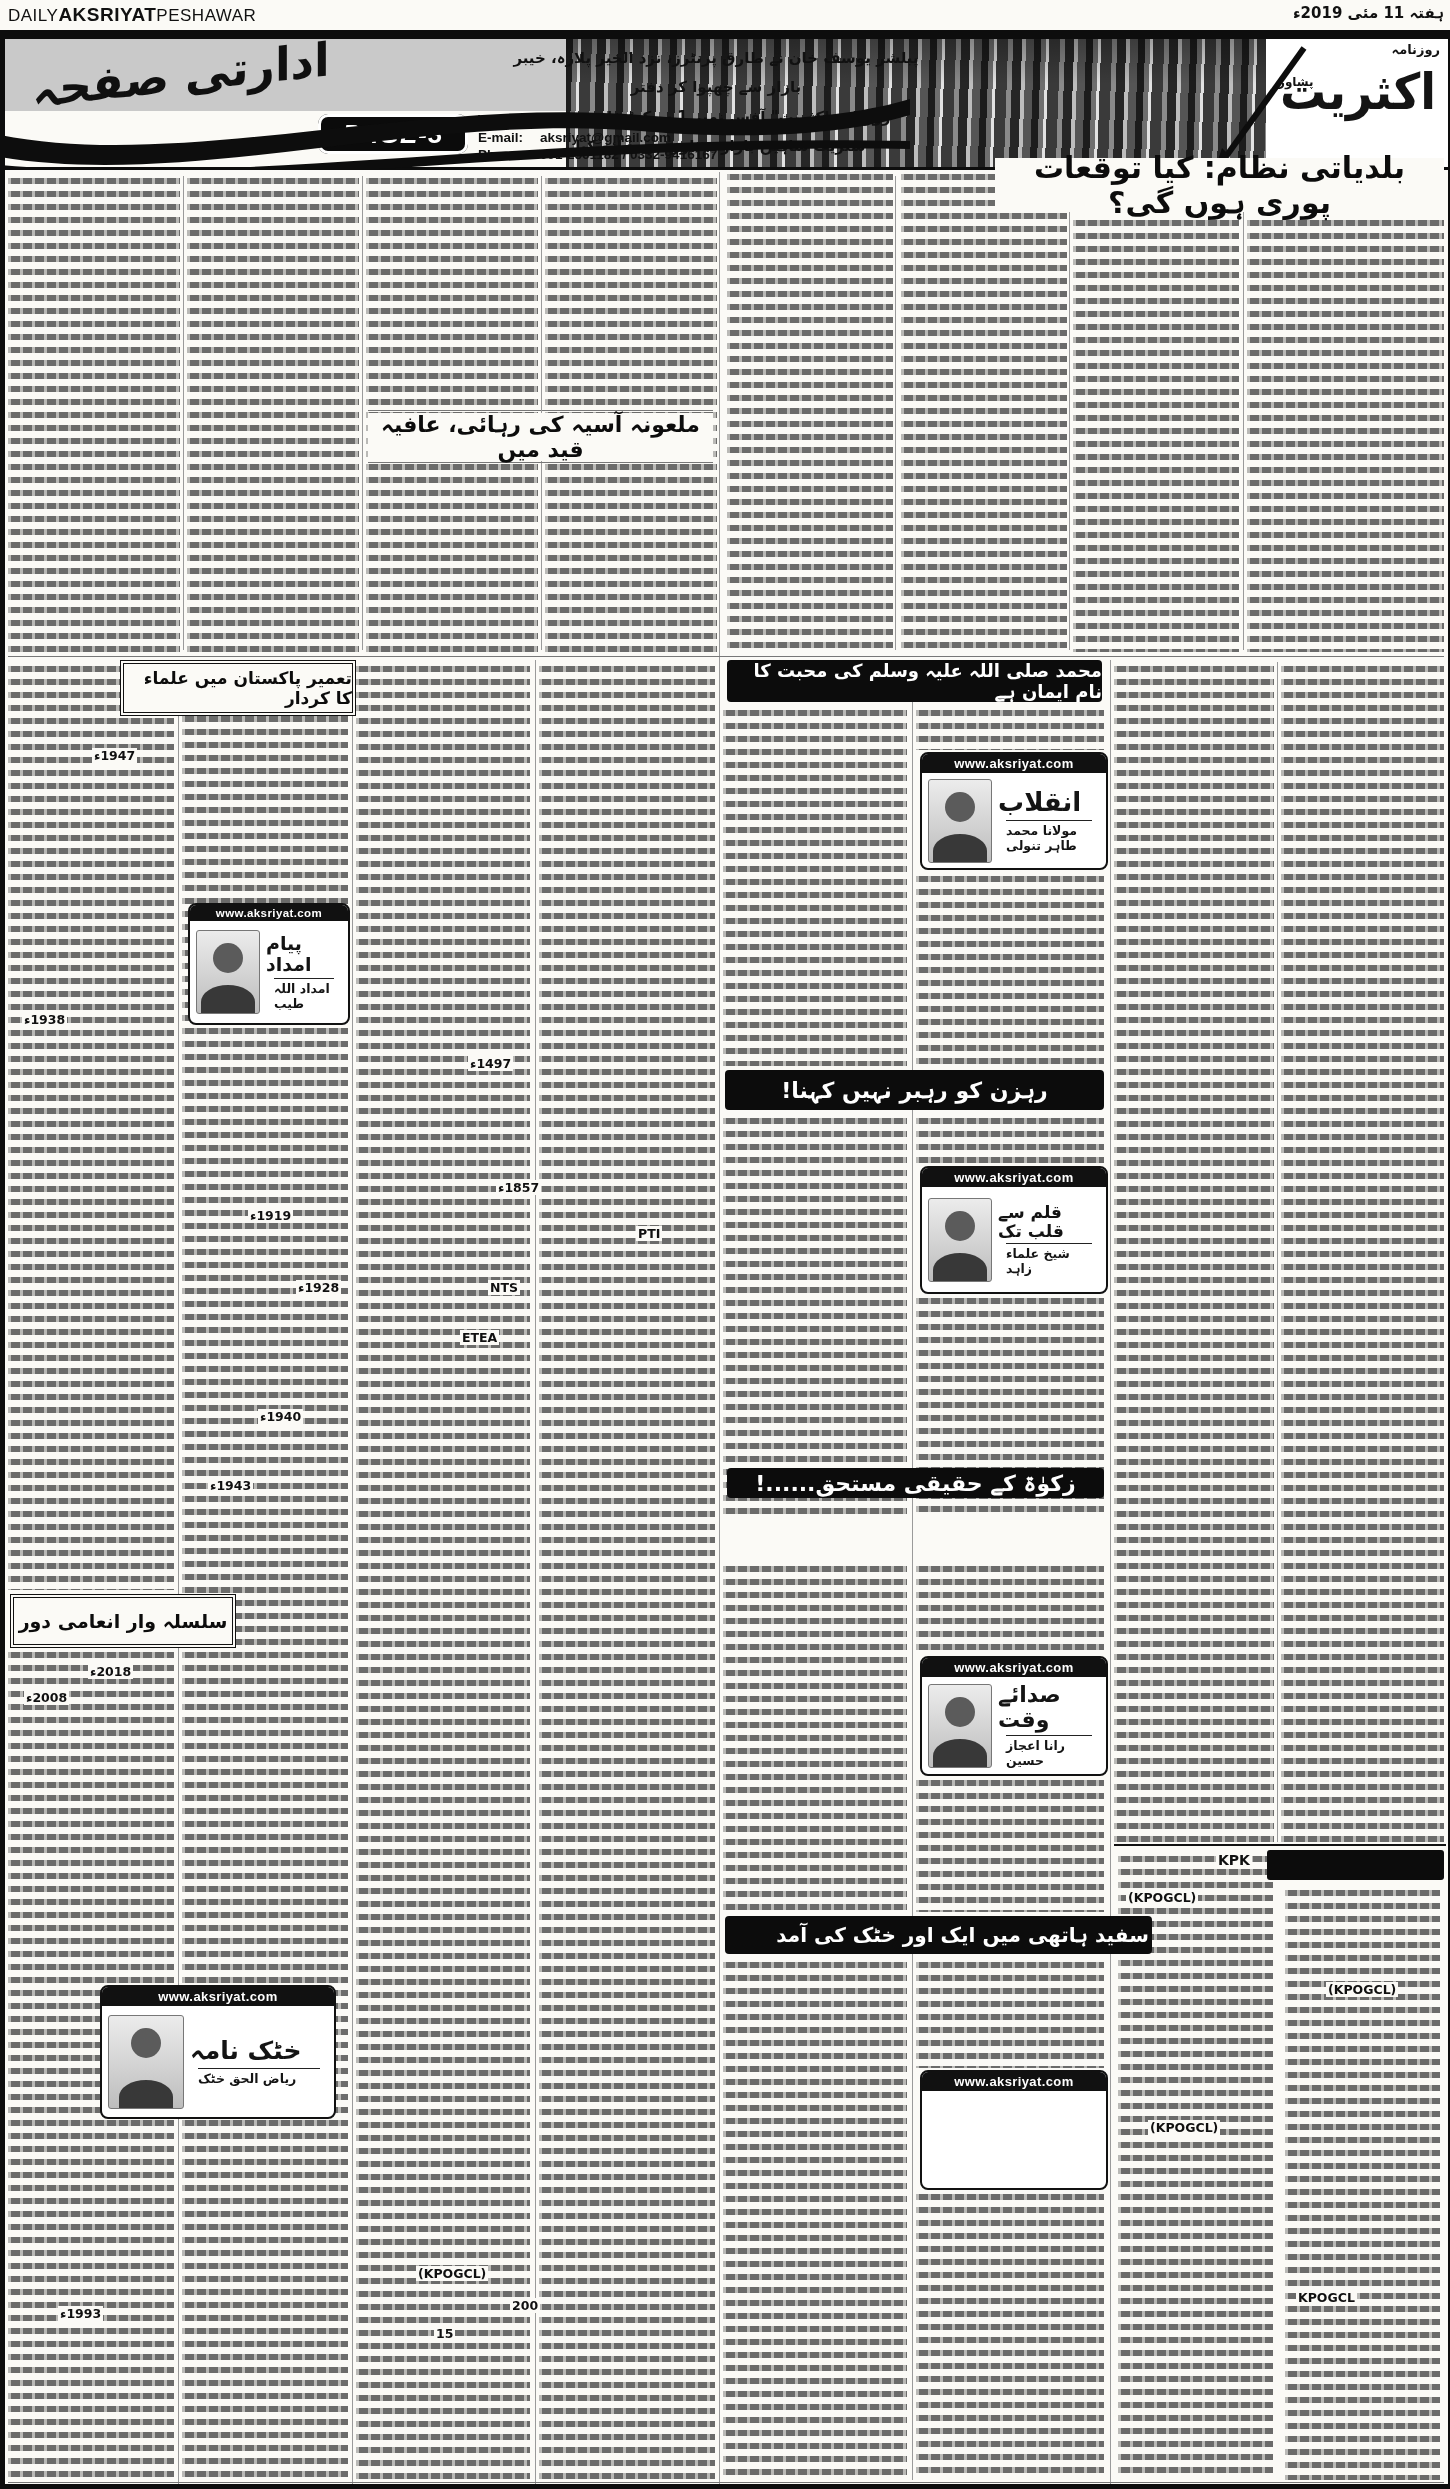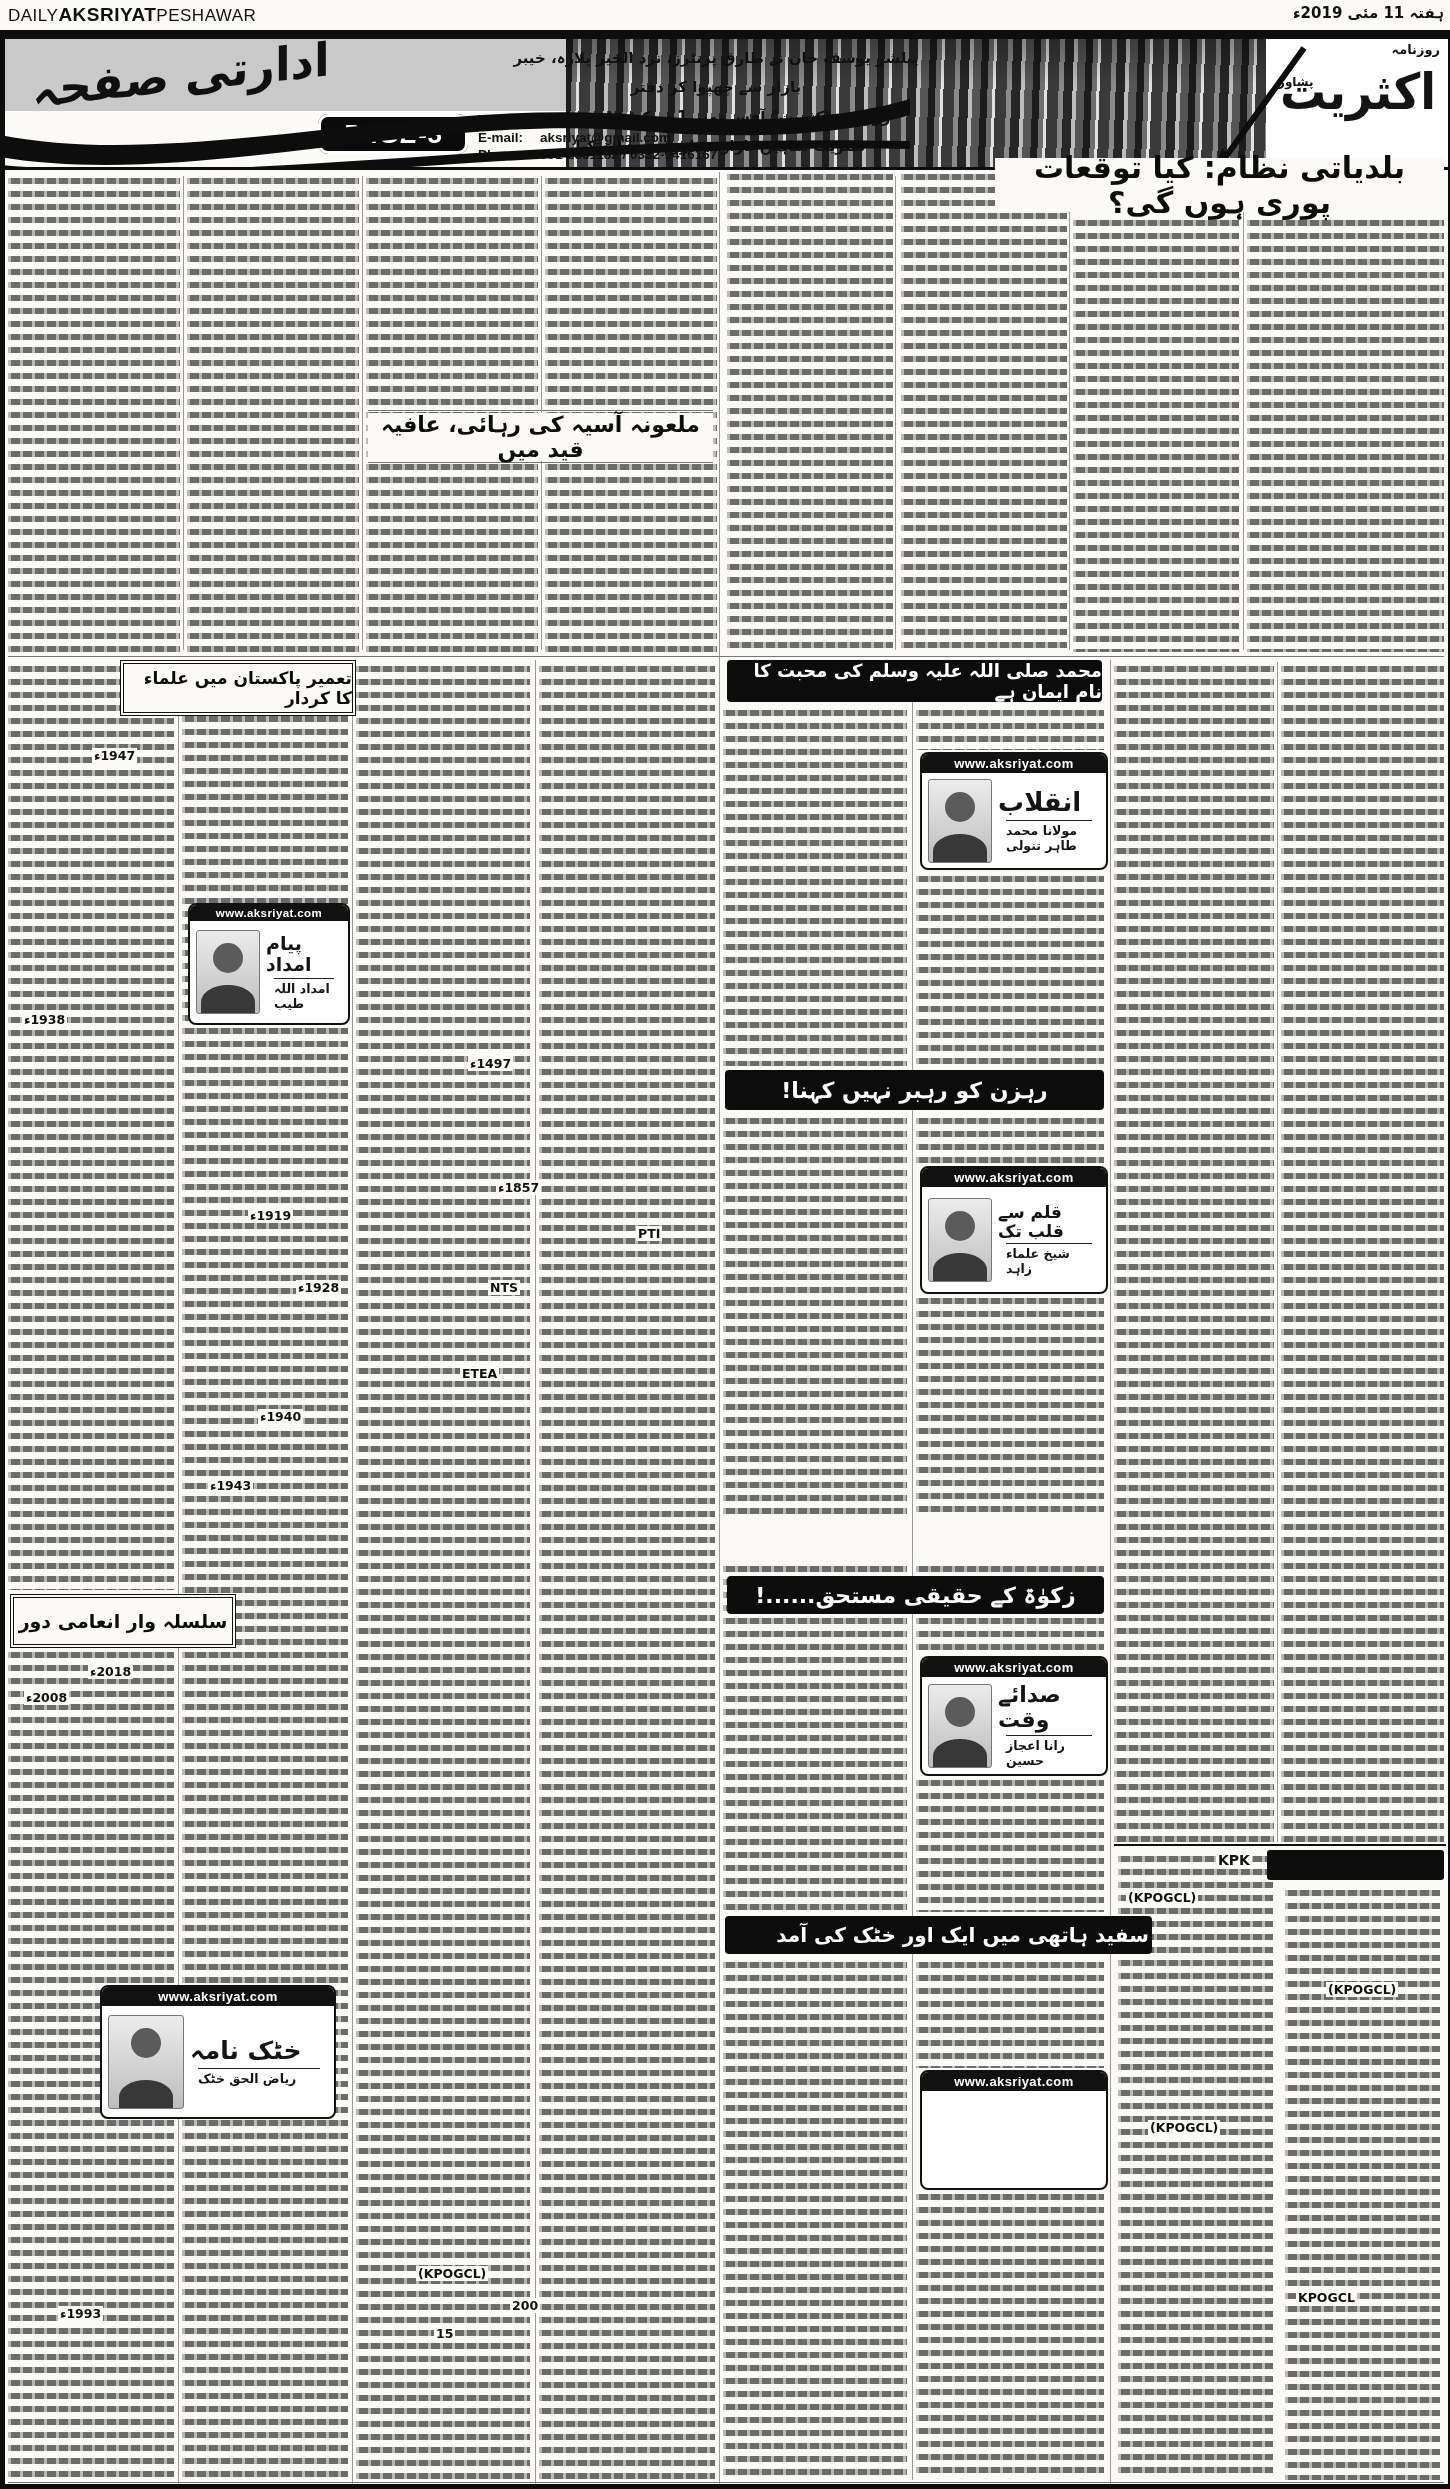--- a/index.html
+++ b/index.html
@@ -114,21 +114,21 @@
   <div class="abs headline" style="left:995px;top:158px;width:449px;height:54px;font-size:30px;" dir="rtl" lang="ur">بلدیاتی نظام: کیا توقعات پوری ہوں گی؟</div>
 
   <div class="abs hrule" style="left:368px;top:410px;width:345px;"></div>
   <div class="abs headline" style="left:368px;top:413px;width:345px;height:48px;font-size:22px;" dir="rtl" lang="ur">ملعونہ آسیہ کی رہائی، عافیہ قید میں</div>
 
   <div class="abs dbox" style="left:120px;top:660px;width:228px;height:48px;font-size:17px;" dir="rtl" lang="ur">تعمیر پاکستان میں علماء کا کردار</div>
   <div class="abs dbox" style="left:10px;top:1594px;width:218px;height:46px;font-size:19px;" dir="rtl" lang="ur">سلسلہ وار انعامی دور</div>
 
   <div class="abs hbox" style="left:725px;top:1070px;width:379px;height:40px;font-size:22px;" dir="rtl" lang="ur">رہزن کو رہبر نہیں کہنا!</div>
   <div class="abs hbox" style="left:727px;top:660px;width:375px;height:42px;font-size:18px;" dir="rtl" lang="ur">محمد صلی اللہ علیہ وسلم کی محبت کا نام ایمان ہے</div>
-  <div class="abs hbox" style="left:727px;top:1576px;width:377px;height:38px;font-size:22px;" dir="rtl" lang="ur">زکوٰۃ کے حقیقی مستحق......!</div>
+  <div class="abs hbox" style="left:727px;top:1468px;width:377px;height:30px;font-size:22px;" dir="rtl" lang="ur">زکوٰۃ کے حقیقی مستحق......!</div>
   <div class="abs hbox" style="left:725px;top:1916px;width:379px;height:38px;font-size:20px;padding-left:48px;" dir="rtl" lang="ur">سفید ہاتھی میں ایک اور خٹک کی آمد</div>
 
   <div class="abs pbox" style="left:920px;top:752px;width:184px;height:114px;">
     <div class="purl">www.aksriyat.com</div>
     <div class="pbody">
         <div class="avatar"></div>
       <div class="pmeta">
           <div class="pcol" style="font-size:26px;" dir="rtl" lang="ur">انقلاب</div>
         <div class="pauthor" dir="rtl" lang="ur">مولانا محمد طاہر تنولی</div>
         </div>
@@ -191,21 +191,21 @@
   <span class="tok" style="left:88px;top:1664px;">2018ء</span>
   <span class="tok" style="left:24px;top:1690px;">2008ء</span>
   <span class="tok" style="left:58px;top:2306px;">1993ء</span>
   <span class="tok" style="left:248px;top:1208px;">1919ء</span>
   <span class="tok" style="left:296px;top:1280px;">1928ء</span>
   <span class="tok" style="left:258px;top:1370px;margin-top:39px;">1940ء</span>
   <span class="tok" style="left:208px;top:1444px;margin-top:34px;">1943ء</span>
   <span class="tok" style="left:468px;top:1056px;">1497ء</span>
   <span class="tok" style="left:496px;top:1180px;">1857ء</span>
   <span class="tok" style="left:488px;top:1280px;">NTS</span>
-  <span class="tok" style="left:460px;top:1366px;">ETEA</span>
+  <span class="tok" style="left:460px;top:1330px;">ETEA</span>
   <span class="tok" style="left:636px;top:1226px;">PTI</span>
   <span class="tok" style="left:416px;top:2266px;">(KPOGCL)</span>
   <span class="tok" style="left:510px;top:2298px;">200</span>
   <span class="tok" style="left:434px;top:2326px;">15</span>
   <span class="tok" style="left:1216px;top:1852px;font-size:14px;">KPK</span>
   <span class="tok" style="left:1126px;top:1890px;">(KPOGCL)</span>
   <span class="tok" style="left:1326px;top:1982px;">(KPOGCL)</span>
   <span class="tok" style="left:1148px;top:2120px;">(KPOGCL)</span>
   <span class="tok" style="left:1296px;top:2290px;">KPOGCL</span>
 

